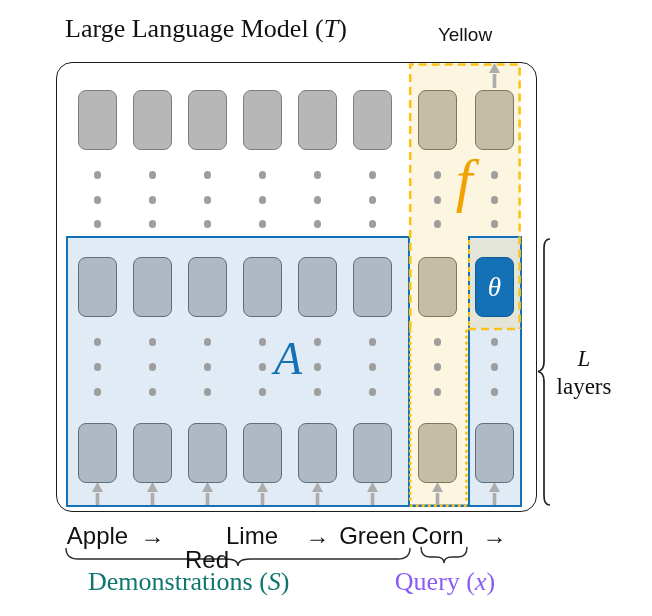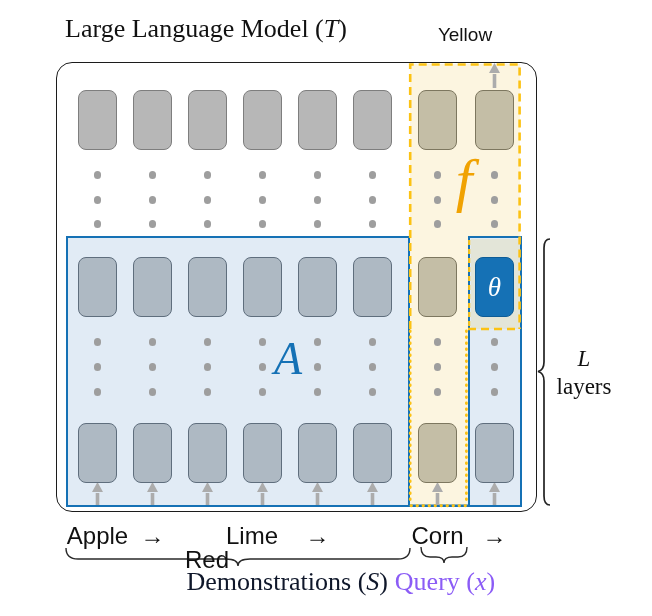--- a/index.html
+++ b/index.html
@@ -25,21 +25,21 @@
   .token.beige{background:var(--token-beige);border-color:#7d775f;}
   .token.theta{background:var(--accent-blue);border-color:#0d5c96;display:flex;align-items:center;justify-content:center;
     color:#ffffff;font:italic 27px "Liberation Serif",serif;}
   .dot{position:absolute;width:7.5px;height:7.5px;border-radius:50%;background:var(--dot-gray);}
   
   .tok-label{position:absolute;top:522px;width:70px;text-align:center;font-size:24px;color:#111;}
   .title{left:54px;top:14px;width:304px;text-align:center;font:26px "Liberation Serif",serif;color:#111;}
   .yellow-label{left:409px;top:24px;width:112px;text-align:center;font-size:19px;color:#111;}
   .f-label{left:428px;top:150px;width:72px;text-align:center;font:italic 60px "Liberation Serif",serif;color:var(--f-orange);line-height:1.0;}
   .a-label{left:252px;top:336px;width:72px;text-align:center;font:italic 46px "Liberation Serif",serif;color:var(--accent-blue);line-height:1.0;}
-  .dem-label{left:88px;top:567px;width:300px;text-align:right;font:26px "Liberation Serif",serif;color:#0f172a;}
+  .dem-label{left:88px;top:567px;width:300px;text-align:left;font:26px "Liberation Serif",serif;color:#0f766e;}
   .query-label{left:345px;top:567px;width:200px;text-align:center;font:26px "Liberation Serif",serif;color:#8b5cf6;}
   .l-label{left:554px;top:346px;width:60px;text-align:center;font:italic 23px "Liberation Serif",serif;color:#111;}
   .layers-label{left:554px;top:374px;width:60px;text-align:center;font:23px "Liberation Serif",serif;color:#111;}
   .it{font-style:italic;}
   svg.overlay{position:absolute;left:0;top:0;pointer-events:none;}
 </style>
 </head>
 <body>
 
 <div id="stage">
@@ -171,20 +171,21 @@
     <div class="tok-label" style="left: 282.5px;">→</div>
     <div class="token gray" style="left: 353px; top: 90px;"></div>
     <div class="token blue" style="left: 353px; top: 257px;"></div>
     <div class="token blue" style="left: 353px; top: 423px;"></div>
     <div class="dot" style="left: 368.75px; top: 171px;"></div>
     <div class="dot" style="left: 368.75px; top: 196px;"></div>
     <div class="dot" style="left: 368.75px; top: 220px;"></div>
     <div class="dot" style="left: 368.75px; top: 338px;"></div>
     <div class="dot" style="left: 368.75px; top: 363px;"></div>
     <div class="dot" style="left: 368.75px; top: 388px;"></div>
+    <div class="tok-label" style="left: 337.5px;">Green</div>
     <div class="token beige" style="left: 418px; top: 90px;"></div>
     <div class="token beige" style="left: 418px; top: 257px;"></div>
     <div class="token beige" style="left: 418px; top: 423px;"></div>
     <div class="dot" style="left: 433.75px; top: 171px;"></div>
     <div class="dot" style="left: 433.75px; top: 196px;"></div>
     <div class="dot" style="left: 433.75px; top: 220px;"></div>
     <div class="dot" style="left: 433.75px; top: 338px;"></div>
     <div class="dot" style="left: 433.75px; top: 363px;"></div>
     <div class="dot" style="left: 433.75px; top: 388px;"></div>
     <div class="tok-label" style="left: 402.5px;">Corn</div>

